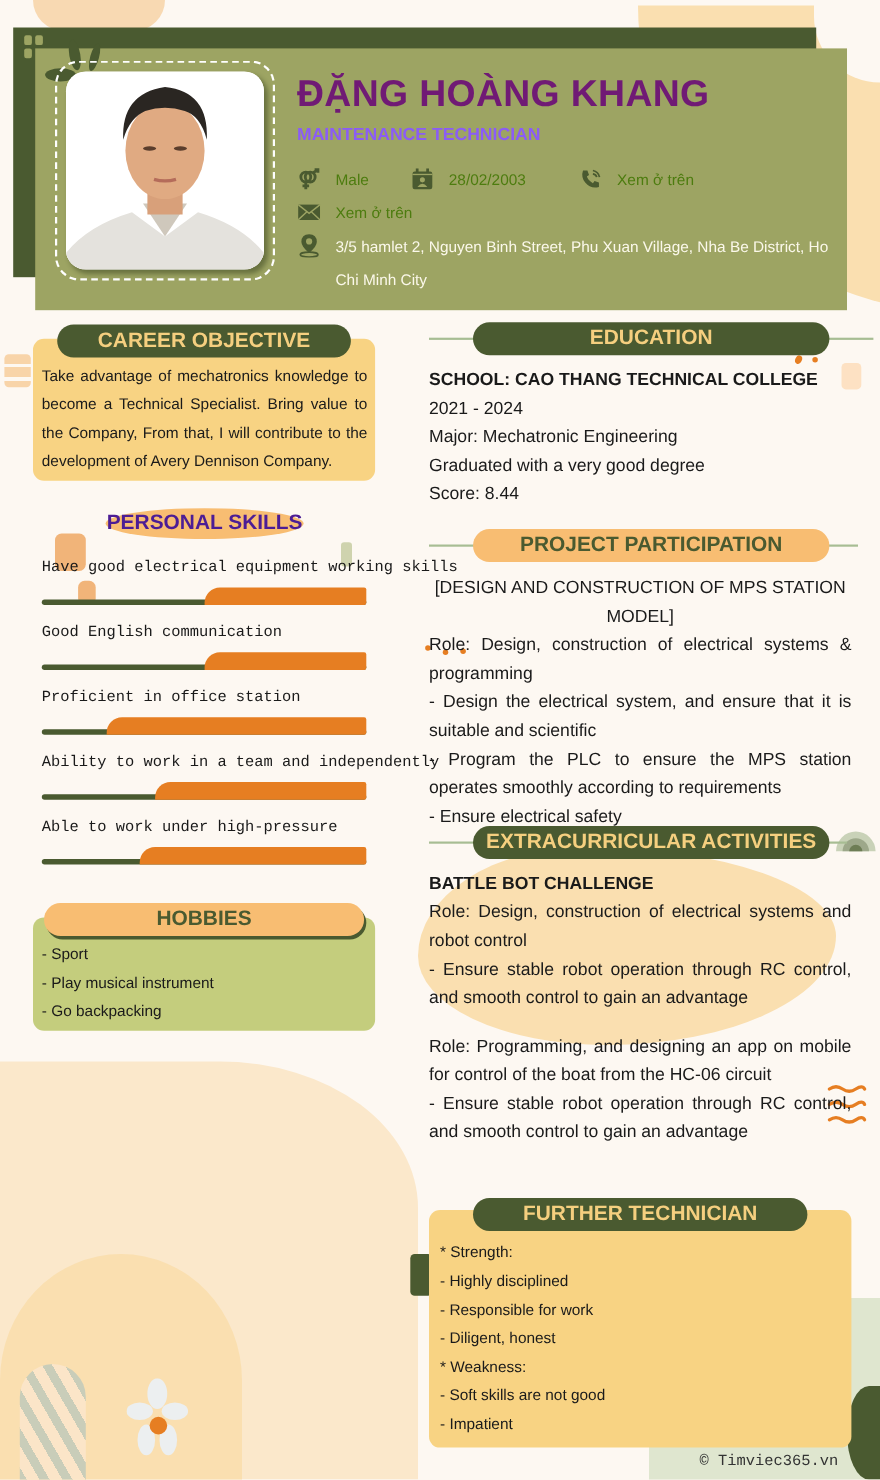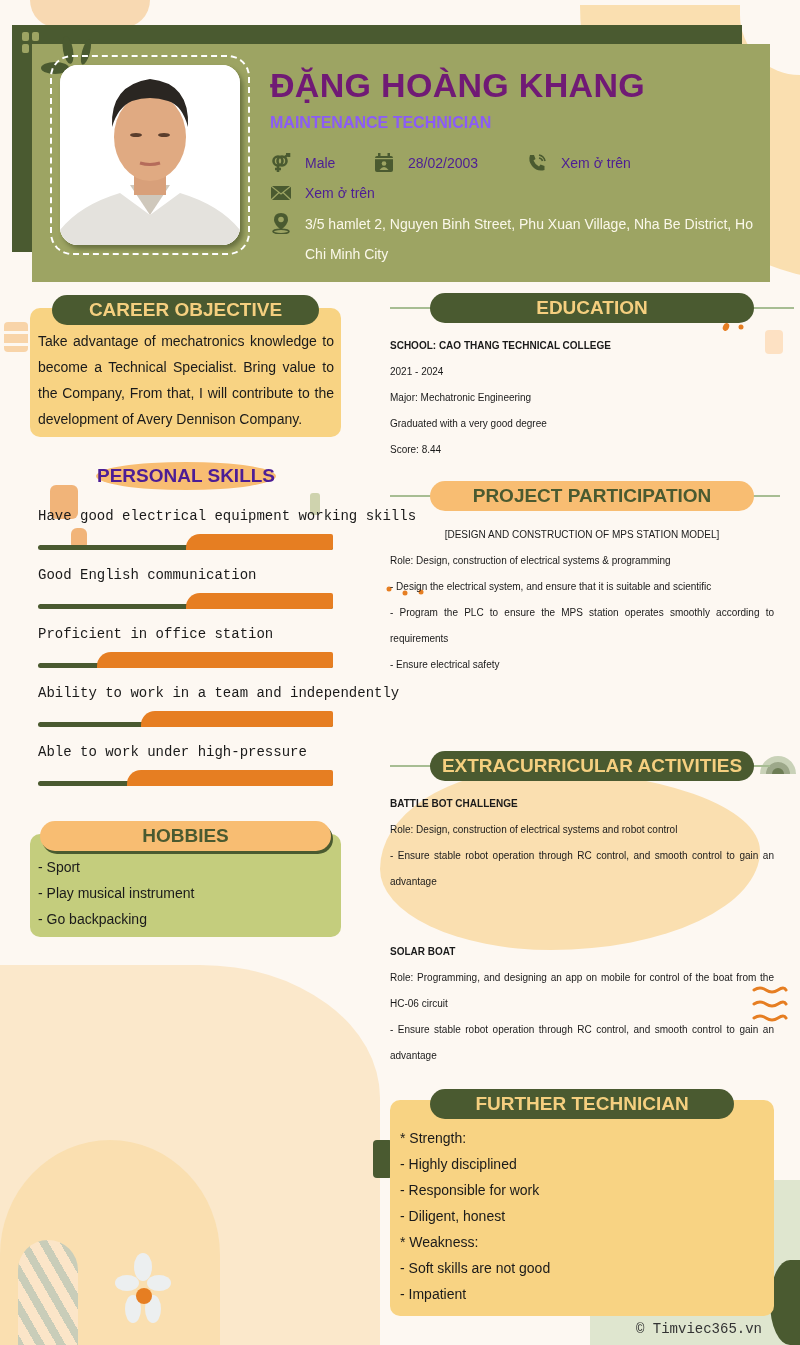--- a/index.html
+++ b/index.html
@@ -37,31 +37,31 @@
     .dots-hobby { left: 308px; top: 910px; width: 30px; height: 24px; }
 
     
     .hdr-back { left: 12px; top: 25px; width: 730px; height: 227px; background: #4a5a30; }
     .hdr-front { left: 32px; top: 44px; width: 738px; height: 238px; background: #9da463; }
     .hdr-leaves { left: 20px; top: 30px; width: 80px; height: 60px; }
     .photo-dash { left: 50px; top: 55px; width: 200px; height: 200px; border: 2px dashed #ffffff; border-radius: 22px; }
     .photo { left: 60px; top: 65px; width: 180px; height: 180px; background: #fff; border-radius: 18px; overflow: hidden; box-shadow: 3px 4px 5px rgba(40,50,20,.45); }
     .name { left: 270px; top: 66px; font-size: 34px; font-weight: bold; color: #701a75; letter-spacing: .3px; }
     .job { left: 270px; top: 114px; font-size: 16px; font-weight: bold; color: #8b5cf6; }
-    .info { font-size: 14px; color: #4c1d95; display: flex; align-items: center; }
+    .info { font-size: 14px; color: #4d7c0f; display: flex; align-items: center; }
     .info .ic { width: 22px; height: 22px; margin-right: 13px; display: inline-flex; align-items: center; justify-content: center; }
     .addr { left: 305px; top: 209px; width: 450px; font-size: 14px; color: #fbf8ea; line-height: 30px; }
 
     
     .pill { position: absolute; text-align: center; font-weight: bold; font-size: 19px; border-radius: 20px; line-height: 30px; height: 30px; }
     .pill.dark { background: #4a5a30; color: #f5cf7f; }
     .pill.light { background: #f8bd72; color: #4a5a30; }
     .hline { position: absolute; height: 1.5px; background: #a7bd93; }
 
-    .text-sm { font-size: 10px; line-height: 26px; }
+    .text-sm { font-size: 16px; line-height: 26px; }
     .justify { text-align: justify; }
 
     
     .objective-box { left: 30px; top: 308px; width: 311px; height: 129px; background: #f8d383; border-radius: 10px; }
     .objective-text { left: 38px; top: 328px; width: 296px; font-size: 14px; line-height: 26px; text-align: justify; }
     .skills-title { left: 96px; top: 462px; width: 180px; height: 28px; background: #f8bd72; border-radius: 50%; color: #4c1d95; font-size: 19px; font-weight: bold; text-align: center; line-height: 28px; }
     .skill-label { font-size: 14px; left: 38px; font-family: Liberation Mono, monospace; }
     .bar { position: absolute; left: 38px; width: 295px; height: 16px; }
     .bar .track { position: absolute; left: 0; right: 0; bottom: 0; height: 5px; background: #4a5a30; border-radius: 3px; }
     .bar .fill { position: absolute; right: 0; top: 0; height: 16px; background: #e67e22; border-radius: 14px 2px 2px 0; }
@@ -280,21 +280,20 @@
 </div>
 
 <div class="hline" style="left:390px; top:765px; width:380px;"></div>
 <div class="pill dark" style="left:430px; top:751px; width:324px;">EXTRACURRICULAR ACTIVITIES</div>
 <div class="abs rcol text-sm" style="top:791px;">
   <div class="bold">BATTLE BOT CHALLENGE</div>
   <div style="text-align:justify; text-align-last:left;">Role: Design, construction of electrical systems and robot control</div>
   <div style="text-align:justify; text-align-last:left;">- Ensure stable robot operation through RC control, and smooth control to gain an advantage</div>
 </div>
 <div class="abs rcol text-sm" style="top:939px;">
-  <div class="bold">SOLAR BOAT</div>
   <div style="text-align:justify; text-align-last:left;">Role: Programming, and designing an app on mobile for control of the boat from the HC-06 circuit</div>
   <div style="text-align:justify; text-align-last:left;">- Ensure stable robot operation through RC control, and smooth control to gain an advantage</div>
 </div>
 
 <div class="abs further-box"></div>
 <div class="pill dark" style="left:430px; top:1089px; width:304px;">FURTHER TECHNICIAN</div>
 <div class="abs further-list">
   <div>* Strength:</div>
   <div>- Highly disciplined</div>
   <div>- Responsible for work</div>

